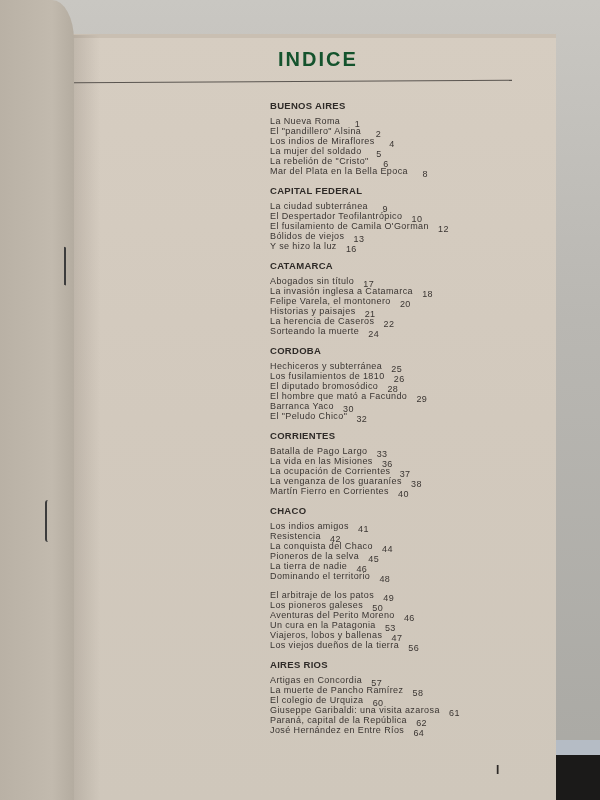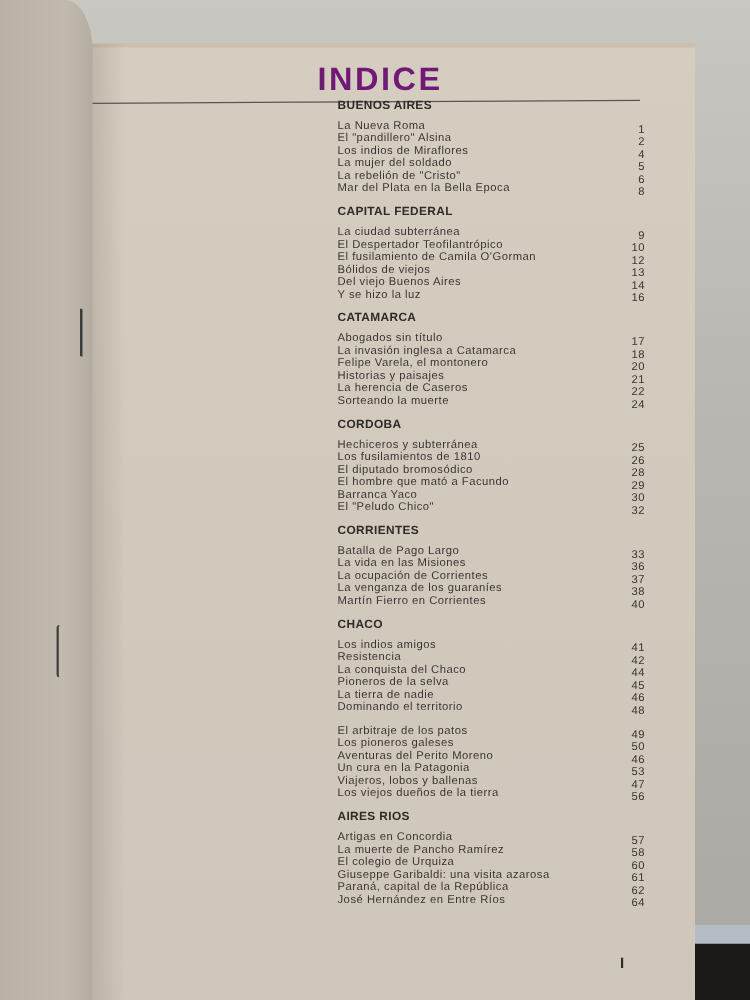--- a/index.html
+++ b/index.html
@@ -36,34 +36,34 @@
     .page-top-edge {
       position: absolute; left: 72px; top: 34px; width: 484px; height: 4px;
       background: #c9bfb2;
     }
     .hrule {
       position: absolute; left: 74px; top: 81px; width: 438px; height: 1px;
       background: #5a5550;
       transform: rotate(-0.3deg);
     }
     .title {
-      position: absolute; left: 254px; top: 48px;
-      font-size: 26px; font-weight: bold; letter-spacing: 2px; color: #701a75;
+      position: absolute; left: 278px; top: 48px;
+      font-size: 20px; font-weight: bold; letter-spacing: 2px; color: #14532d;
     }
     .toc {
-      position: absolute; left: 254px; top: 79px; width: 262px;
+      position: absolute; left: 254px; top: 100px; width: 262px;
       color: #3a3532;
     }
     .section { margin-bottom: 9px; }
     .section-title {
       font-size: 9.5px; font-weight: bold; letter-spacing: 0.3px;
       margin-left: 16px; margin-bottom: 5px; color: #2e2a27;
     }
     .entry {
-      display: flex; justify-content: space-between;
+      display: flex; 
       font-size: 9px; line-height: 10px; letter-spacing: 0.4px;
       margin-left: 16px;
     }
     .entry .num { width: 20px; text-align: right; position: relative; top: 3px; }
     .folio {
       position: absolute; left: 496px; top: 763px;
       font-size: 12px; font-weight: bold; color: #2e2a27;
     }
     .mark1 {
       position: absolute; left: 58px; top: 246px; width: 6px; height: 38px;
@@ -130,24 +130,20 @@
       </div>
       <div class="entry">
         <span class="label">El fusilamiento de Camila O'Gorman</span>
         <span class="num">12</span>
       </div>
       <div class="entry">
         <span class="label">Bólidos de viejos</span>
         <span class="num">13</span>
       </div>
       <div class="entry">
-        <span class="label">Del viejo Buenos Aires</span>
-        <span class="num">14</span>
-      </div>
-      <div class="entry">
         <span class="label">Y se hizo la luz</span>
         <span class="num">16</span>
       </div>
     </div>
     <div class="section">
       <div class="section-title">CATAMARCA</div>
       <div class="entry">
         <span class="label">Abogados sin título</span>
         <span class="num">17</span>
       </div>

